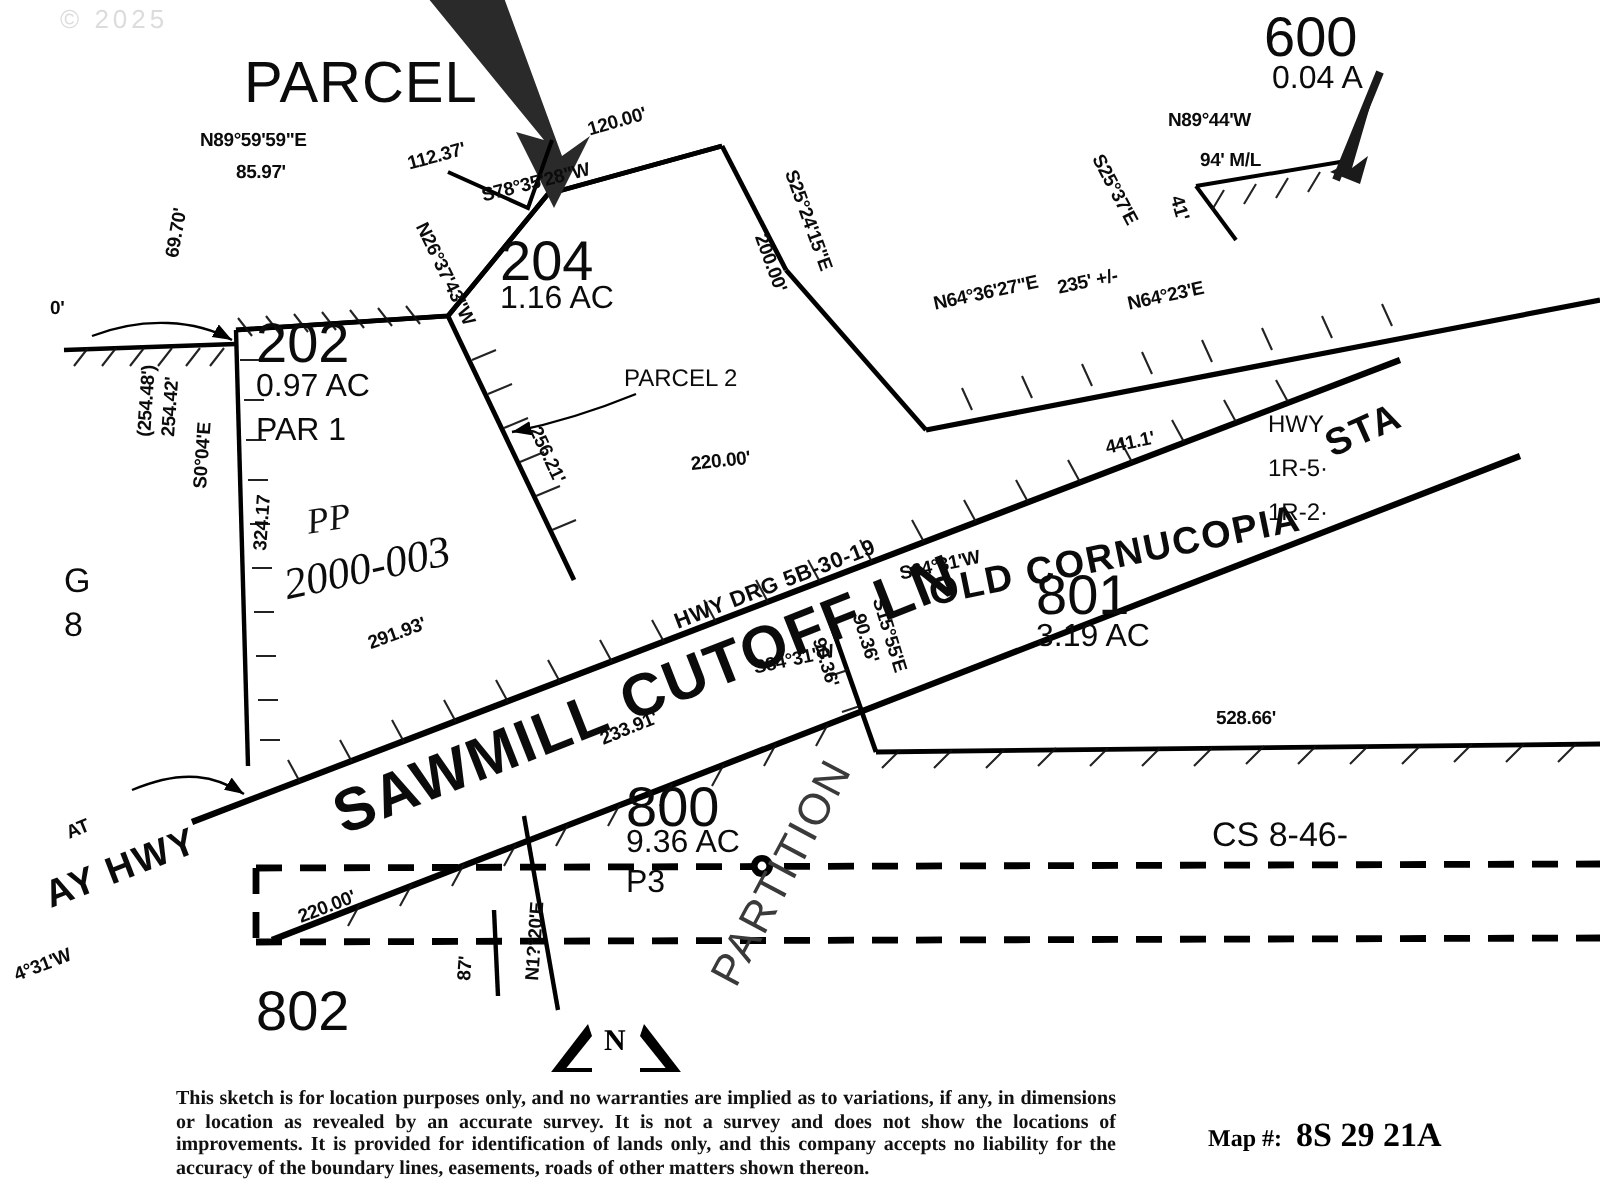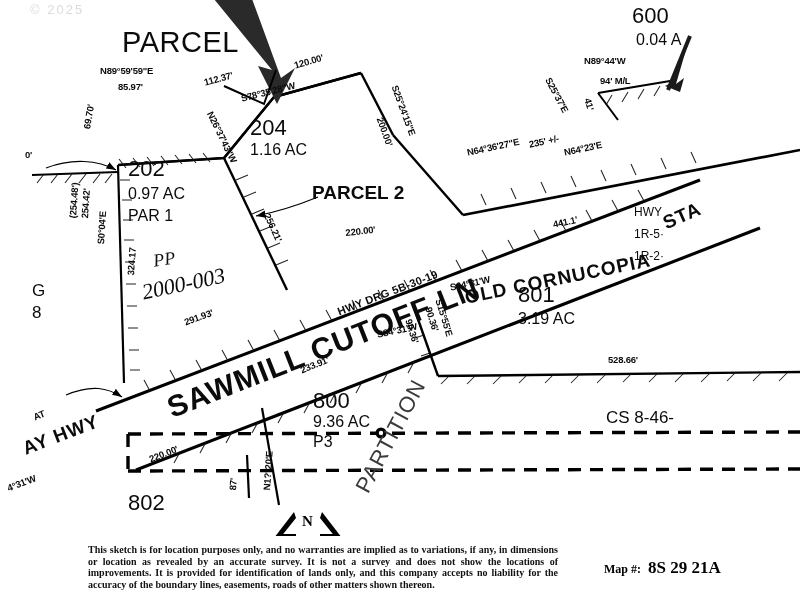--- a/index.html
+++ b/index.html
@@ -9,24 +9,24 @@
     width:800px;height:600px;overflow:hidden;position:relative;
     color:#000;
   }
   #map-root{position:absolute;left:0;top:0;width:800px;height:600px;background:#ffffff;}
   svg#plat{position:absolute;left:0;top:0;width:800px;height:600px;}
 
   .lbl{position:absolute;white-space:nowrap;line-height:1;color:#0b0b0b;
        font-family:"Liberation Sans", sans-serif;}
   .bearing{font-size:9.5px;font-weight:700;letter-spacing:-0.2px;}
   .dist{font-size:9.5px;font-weight:700;letter-spacing:-0.2px;}
-  .taxlot{font-size:22px;font-weight:400;}
+  .taxlot{font-size:28px;font-weight:400;}
   .acre{font-size:16px;font-weight:400;}
   .parcel-hd{font-size:29px;font-weight:400;letter-spacing:0.5px;}
-  .parcel2{font-size:19px;font-weight:700;}
+  .parcel2{font-size:12px;font-weight:400;}
   .road{font-weight:700;font-family:"Liberation Sans", sans-serif;}
   .roadbig{font-size:30px;letter-spacing:1px;}
   .roadmid{font-size:19px;letter-spacing:1px;}
   .roadsm{font-size:11px;letter-spacing:0.3px;}
   .hwytxt{font-size:12px;}
   .cs{font-size:17px;font-weight:400;}
   .ghost{font-size:18px;color:#111;}
   .scrawl{font-family:"Liberation Serif", serif;font-style:italic;}
 
   .watermark{position:absolute;left:30px;top:2px;font-size:13px;color:#dcdcdc;

